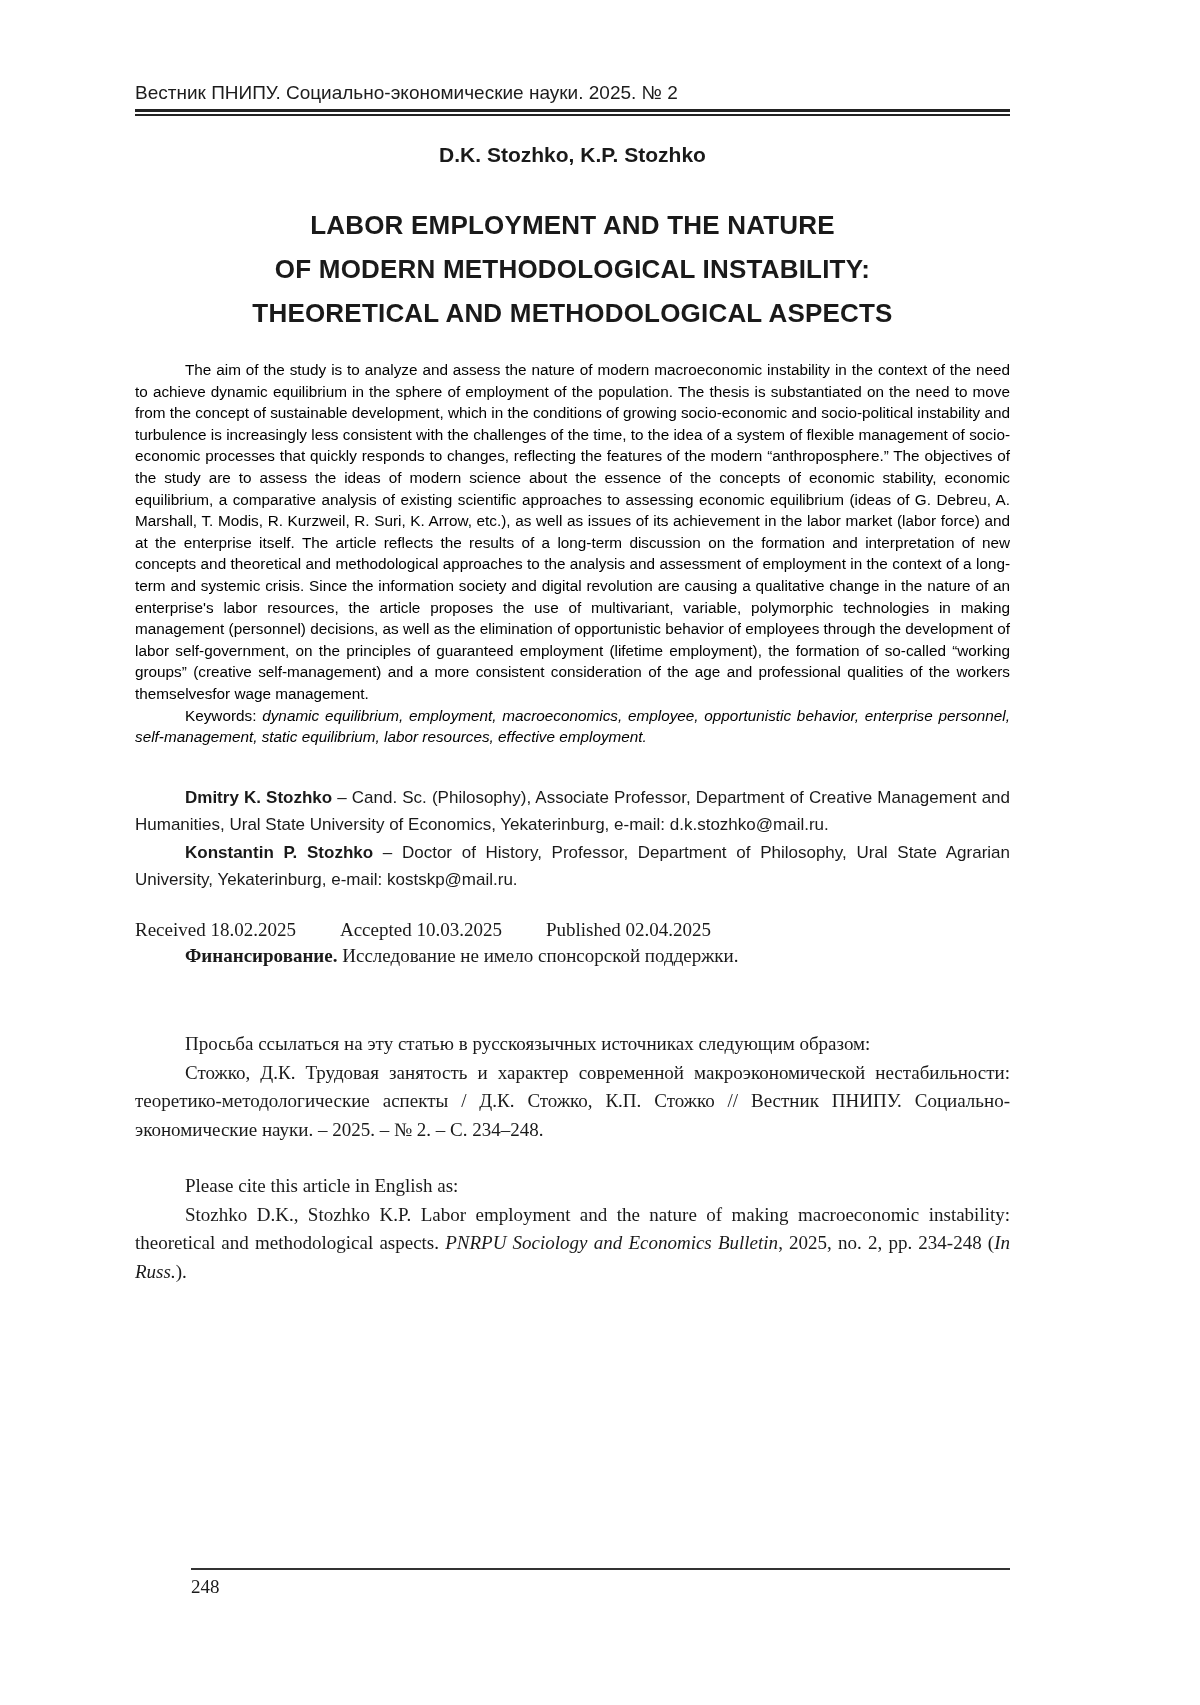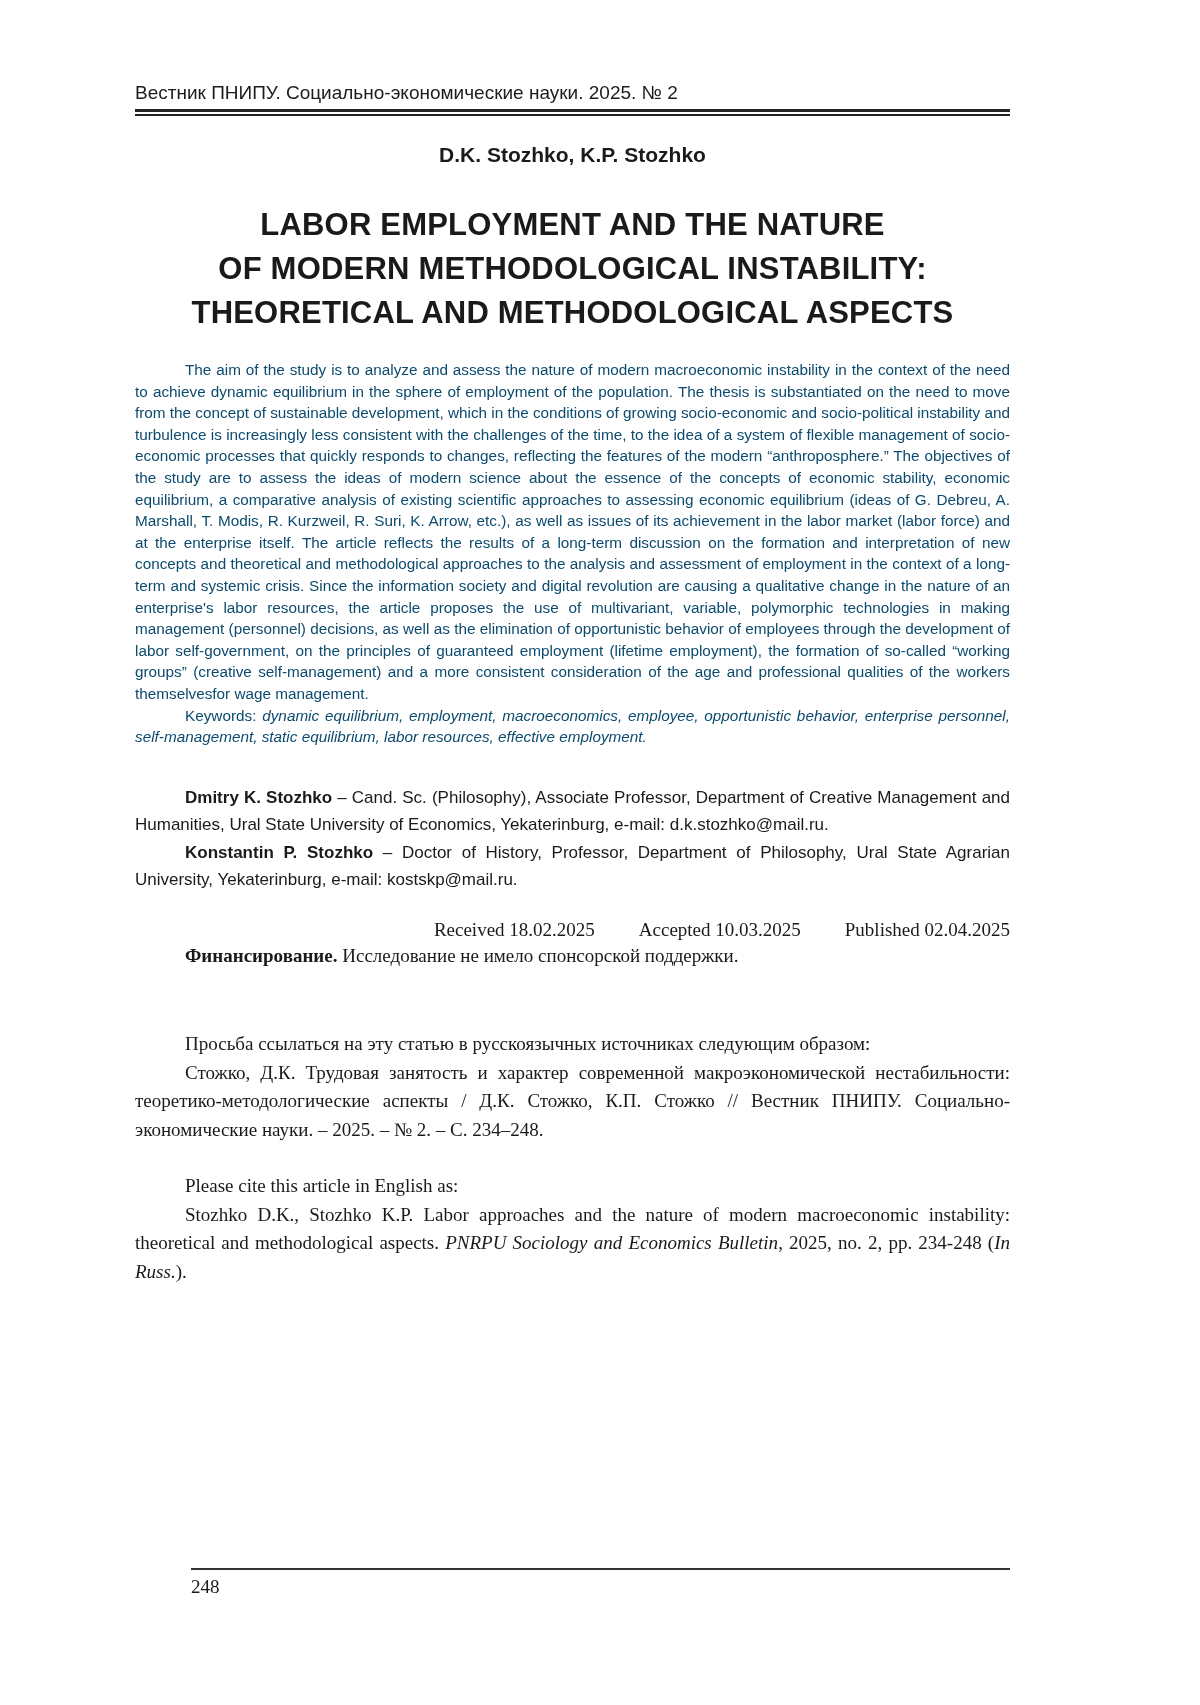--- a/index.html
+++ b/index.html
@@ -31,47 +31,47 @@
     margin-top: 27px;
     text-align: center;
     font-weight: bold;
     font-size: 21px;
     line-height: 24px;
   }
   .article-title {
     margin-top: 36px;
     text-align: center;
     font-weight: bold;
-    font-size: 31px;
+    font-size: 26px;
     letter-spacing: 0.2px;
   }
   .article-title .title-line { line-height: 44px; }
   .abstract-block {
     margin-top: 24px;
     font-size: 15.3px;
     line-height: 21.6px;
     text-align: justify;
-    color: #0c4a6e;
+    color: #000000;
   }
   .abstract-block p { margin: 0; text-indent: 50px; }
   .keywords-line i { font-style: italic; }
   .bios-block {
     margin-top: 36px;
     font-size: 17px;
     line-height: 27.5px;
     text-align: justify;
   }
   .bios-block p { margin: 0; text-indent: 50px; }
   .serif { font-family: "Liberation Serif", serif; }
   .dates-line {
     margin-top: 24px;
     font-size: 19px;
     line-height: 24px;
     display: flex;
-    justify-content: flex-end;
+    justify-content: flex-start;
     gap: 44px;
   }
   .notes-block {
     font-size: 19px;
     line-height: 28.5px;
   }
   .notes-block p { margin: 0; text-indent: 50px; }
   .citation-block {
     font-size: 19px;
     line-height: 28.5px;
@@ -131,21 +131,21 @@
     <p><b>Финансирование.</b><span> Исследование не имело спонсорской поддержки.</span></p>
   </section>
 
   <section class="citation-block citation-ru serif">
     <p>Просьба ссылаться на эту статью в русскоязычных источниках следующим образом:</p>
     <p>Стожко, Д.К. Трудовая занятость и характер современной макроэкономической нестабильности: теоретико-методологические аспекты / Д.К. Стожко, К.П. Стожко // Вестник ПНИПУ. Социально-экономические науки. – 2025. – № 2. – С. 234–248.</p>
   </section>
 
   <section class="citation-block citation-en serif">
     <p>Please cite this article in English as:</p>
-    <p><span>Stozhko D.K., Stozhko K.P. Labor approaches and the nature of modern macroeconomic instability: theoretical and methodological aspects. </span><i>PNRPU Sociology and Economics Bulletin</i><span>, 2025, no. 2, pp. 234-248 (</span><i>In Russ.</i><span>).</span></p>
+    <p><span>Stozhko D.K., Stozhko K.P. Labor employment and the nature of making macroeconomic instability: theoretical and methodological aspects. </span><i>PNRPU Sociology and Economics Bulletin</i><span>, 2025, no. 2, pp. 234-248 (</span><i>In Russ.</i><span>).</span></p>
   </section>
 
   <div class="page-footer">
     <div class="footer-rule"></div>
     <div class="page-number">248</div>
   </div>
 
 </div>
 
 </body></html>

